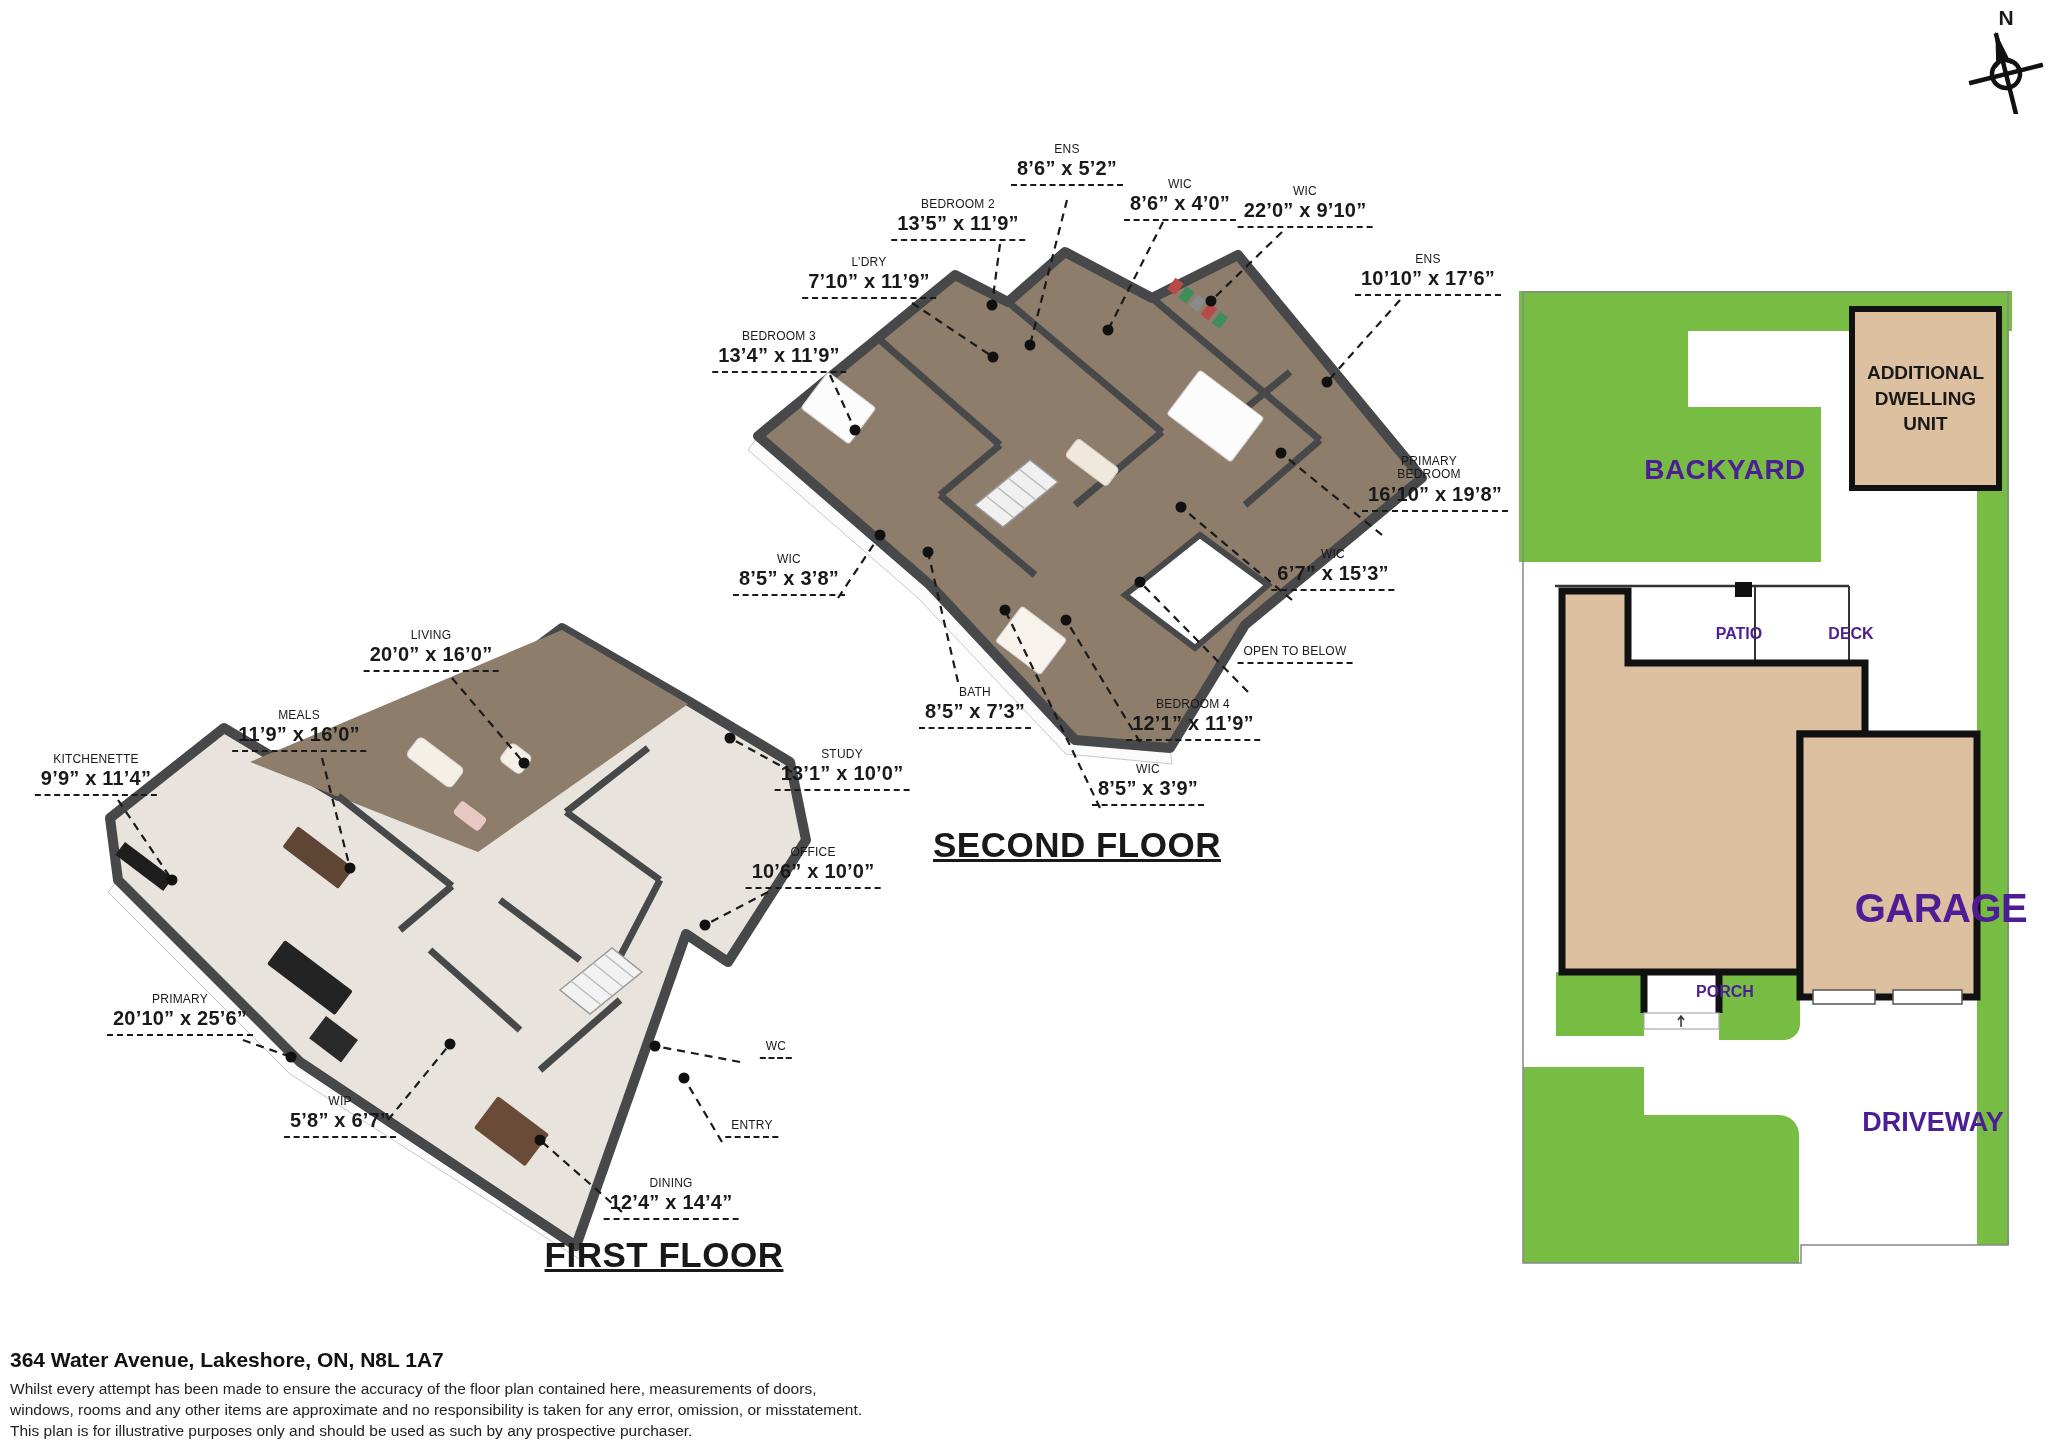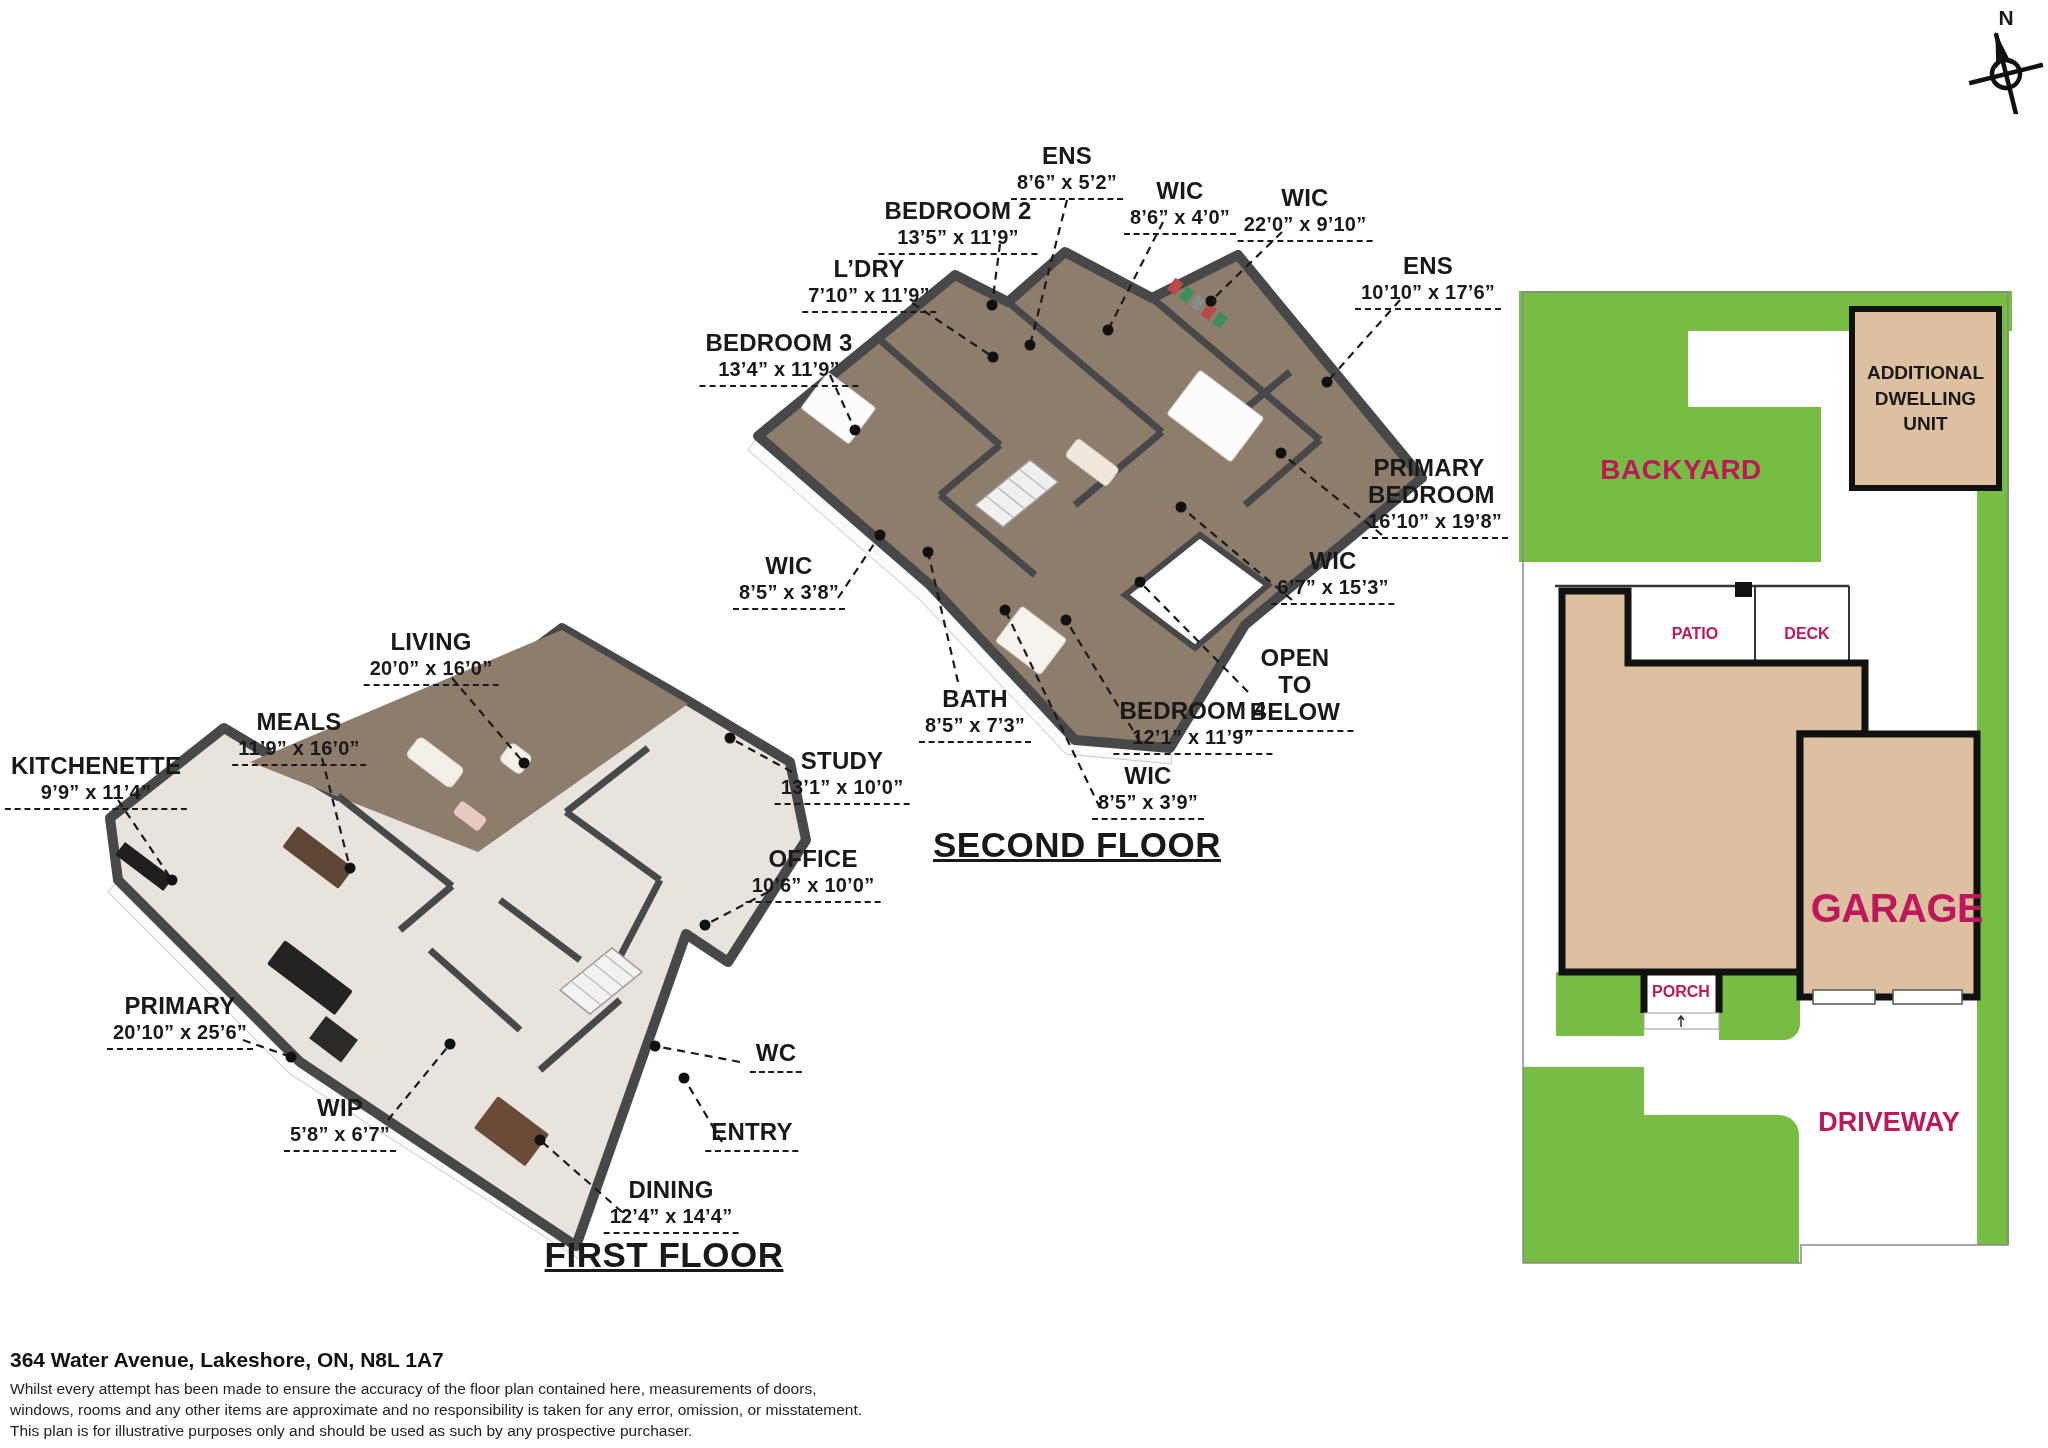--- a/index.html
+++ b/index.html
@@ -4,35 +4,35 @@
 <style>
   html,body{margin:0;padding:0;background:#ffffff;}
   .stage{position:relative;width:2048px;height:1448px;background:#fff;overflow:hidden;
          font-family:"Liberation Sans", sans-serif;color:#191919;}
   svg{display:block;}
   .plans{position:absolute;left:0;top:0;z-index:1;}
 
   
   .rlabel{position:absolute;transform:translateX(-50%);text-align:center;z-index:5;
           border-bottom:2.5px dashed #1a1a1a;padding:0 6px 4px 6px;}
-  .rlabel .nm{font-size:24px;font-weight:700;line-height:1.12;white-space:nowrap;letter-spacing:.2px;}
+  .rlabel .nm{font-size:12px;font-weight:400;line-height:1.12;white-space:nowrap;letter-spacing:.2px;}
   .rlabel .dm{font-size:20px;font-weight:700;line-height:1.2;white-space:nowrap;letter-spacing:.2px;}
   .rlabel.wrap .nm{white-space:normal;}
   .rlabel.w120 .nm{max-width:122px;}
   .rlabel.w105 .nm{max-width:105px;text-align:center;}
   .floor-title{position:absolute;transform:translateX(-50%);z-index:5;font-size:35px;font-weight:800;
                letter-spacing:.5px;white-space:nowrap;text-decoration:underline;}
 
   
   .siteplan{position:absolute;left:1519px;top:291px;width:493px;height:975px;z-index:2;}
   .grass{position:absolute;background:#77BD44;}
   .adu{position:absolute;left:330px;top:15px;width:153px;height:185px;background:#DCC09F;
        border:6px solid #111;box-sizing:border-box;display:flex;align-items:center;justify-content:center;
        text-align:center;font-size:19px;font-weight:600;line-height:1.35;z-index:4;}
-  .site-label{position:absolute;transform:translate(-50%,-50%);white-space:nowrap;z-index:5;color:#be185d;}
+  .site-label{position:absolute;transform:translate(-50%,-50%);white-space:nowrap;z-index:5;color:#4c1d95;margin-left:44px;}
   .lbl-backyard{font-size:28px;font-weight:600;letter-spacing:.5px;}
   .lbl-residence{font-size:48px;font-weight:700;letter-spacing:-1px;}
   .lbl-garage{font-size:40px;font-weight:700;letter-spacing:-.5px;padding-left:16px;}
   .lbl-driveway{font-size:27px;font-weight:600;}
   .lbl-small{font-size:16px;font-weight:600;}
   .site-svg{position:absolute;left:0;top:0;z-index:3;}
 
   
   .compass{position:absolute;left:1968px;top:6px;width:76px;height:108px;z-index:5;text-align:center;}
   .compass .n{font-size:21px;font-weight:700;margin-bottom:0;}

